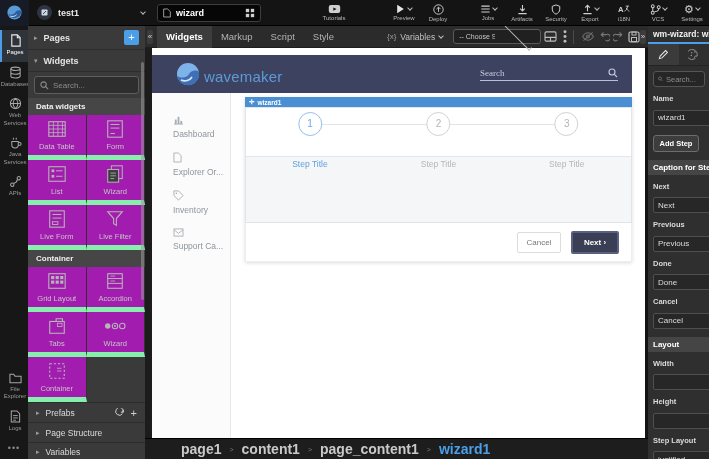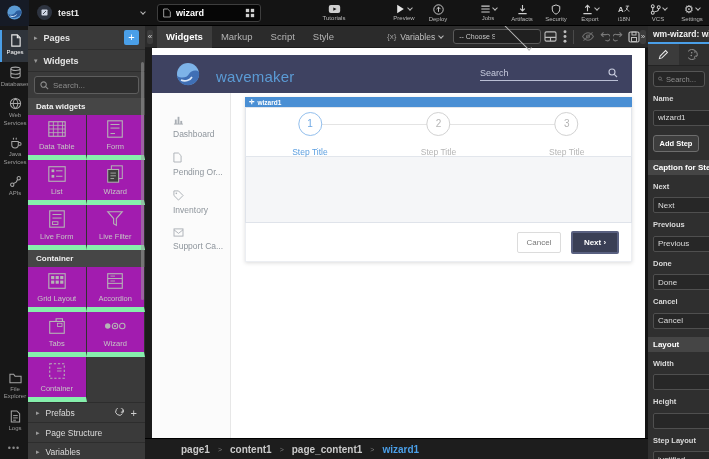--- a/index.html
+++ b/index.html
@@ -85,58 +85,58 @@
   .p-scrollbar { position:absolute; left:141px; top:62px; width:3px; height:238px;
     background:#9a9a9a; border-radius:2px; opacity:.55; z-index:6; }
 
   .strip { left:145px; top:26px; width:7px; height:412px; background:#1c1c1c; }
   .strip2 { left:645px; top:26px; width:3px; height:433px; background:#141414; }
 
   
   .canvas { left:152px; top:48px; width:493px; height:390px; background:#ffffff; overflow:hidden; }
   .cv-head { position:absolute; left:0; top:7px; width:480px; height:38px; background:#3e4261;
     display:flex; align-items:center; padding:0 14px 0 22px; }
-  .brand { display:flex; align-items:flex-end; gap:14px; }
+  .brand { display:flex; align-items:flex-end; gap:2px; }
   .brand-name { color:#5b9bd5; font-size:15px; margin-bottom:3px; letter-spacing:.2px; }
   .cv-search { margin-left:auto; width:138px; border-bottom:1px solid #b9bed4;
     display:flex; align-items:center; padding-bottom:2px; }
   .cv-search input { background:transparent; border:none; outline:none; flex:1;
-    font-size:9px; color:#dfe2ef; font-family:Liberation Sans, sans-serif; }
+    font-size:9px; color:#dfe2ef; font-family:Liberation Serif, serif; }
   .cv-search input::placeholder { color:#c7cbdd; }
   .cv-nav { position:absolute; left:0; top:45px; width:79px; bottom:0; background:#fbfbfb;
     border-right:1px solid #e7e7e7; padding-top:22px; }
   .nav-item { padding:0 0 0 21px; margin-bottom:13px; cursor:pointer; }
   .nav-item .nl { font-size:8.5px; color:#8e959c; margin-top:4px; white-space:nowrap; }
 
   .wizard { position:absolute; left:93px; top:49px; width:387px;
     box-shadow:0 1px 4px rgba(0,0,0,.14); }
   .wz-bar { height:10px; background:#4a8fd4; color:#fff; font-size:6.5px; font-weight:bold;
     display:flex; align-items:center; padding-left:4px; gap:3px; }
   .wz-steps { position:relative; height:50px; background:#fff; border:1px solid #e2e6ec; }
   .wz-line { position:absolute; left:16.6%; width:66.8%; top:16px; height:1px; background:#e4e4e4; }
   .wz-step { position:absolute; top:4px; transform:translateX(-50%); text-align:center; }
   .wz-step .circ { width:24px; height:24px; border-radius:50%; background:#fff;
     border:1px solid #d2d2d2; color:#b5b5b5; font-size:10px; line-height:22px; margin:0 auto; }
-  .wz-step .st { font-size:8.5px; color:#b5b5b5; margin-top:11px; white-space:nowrap; }
+  .wz-step .st { font-size:8.5px; color:#b5b5b5; margin-top:23px; white-space:nowrap; }
   .wz-step.active .circ { border-color:#93bfed; color:#6ba6e4; }
   .wz-step.active .st { color:#5c9fe0; }
   .wz-content { height:66px; background:#f5f6f8; border:1px solid #dfe3ea; border-top:none; }
   .wz-foot { height:39px; background:#fff; display:flex; align-items:center;
     justify-content:flex-end; gap:10px; padding-right:12px; border:1px solid #eceef2; border-top:none; }
   .btn-cancel { width:44px; height:21px; background:#fff; border:1px solid #dcdcdc;
     border-radius:2px; color:#777; font-size:8px; display:flex; align-items:center;
     justify-content:center; cursor:pointer; }
   .btn-next { width:48px; height:23px; background:#3a3f55; border:2px solid #596080;
     border-radius:2px; color:#fff; font-size:8px; font-weight:bold; display:flex;
     align-items:center; justify-content:center; cursor:pointer; }
 
   
   .crumbbar { left:145px; top:438px; width:503px; height:21px; background:#1d1d1d;
     border-top:1px solid #000; display:flex; align-items:center; padding-left:36px; gap:8px; }
-  .crumb { font-size:10px; font-weight:bold; color:#c9c9c9; cursor:pointer; }
+  .crumb { font-size:14px; font-weight:bold; color:#c9c9c9; cursor:pointer; }
   .crumb.last { color:#4a9fe8; }
   .crumb-sep { font-size:7px; color:#7c7c7c; }
 
   
   .props { left:648px; top:26px; width:61px; height:433px; background:#2f2f2f; overflow:hidden; }
   .pp-head { height:18px; display:flex; align-items:center; padding-left:5px;
     border-bottom:2px solid #4a9fe8; white-space:nowrap; }
   .pp-head .t { color:#f0f0f0; font-size:8.5px; font-weight:bold; }
   .pp-tabs { height:22px; display:flex; border-bottom:1px solid #232323; }
   .pp-tab { width:31px; display:flex; align-items:center; justify-content:center; cursor:pointer; }
@@ -553,21 +553,21 @@
           <rect x="2" y="5" width="2" height="5" fill="#a9aeb4"></rect>
           <rect x="5" y="2" width="2" height="8" fill="#a9aeb4"></rect>
           <rect x="8" y="6.5" width="2" height="3.5" fill="#a9aeb4"></rect>
         </svg>
       <div class="nl">Dashboard</div>
     </div>
     <div class="nav-item">
       <svg width="9" height="11" viewBox="0 0 10 12">
           <path d="M1 1h5l3 3v7H1z" fill="none" stroke="#a9aeb4" stroke-width="1"></path>
         </svg>
-      <div class="nl">Pending Or...</div>
+      <div class="nl">Explorer Or...</div>
     </div>
     <div class="nav-item">
       <svg width="11" height="11" viewBox="0 0 12 12">
           <path d="M1 1h5l5 5-5 5-5-5z" fill="none" stroke="#a9aeb4" stroke-width="1"></path>
           <circle cx="3.6" cy="3.6" r="0.9" fill="#a9aeb4"></circle>
         </svg>
       <div class="nl">Inventory</div>
     </div>
     <div class="nav-item">
       <svg width="11" height="9" viewBox="0 0 12 10">

